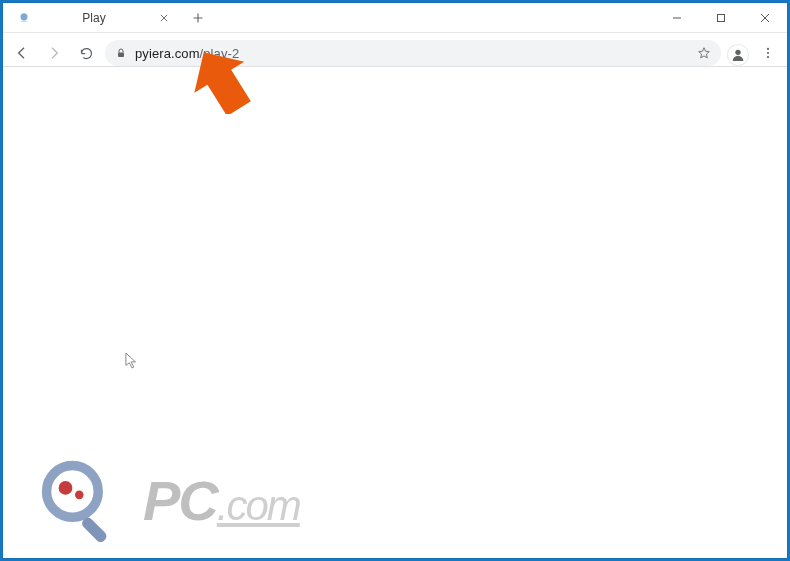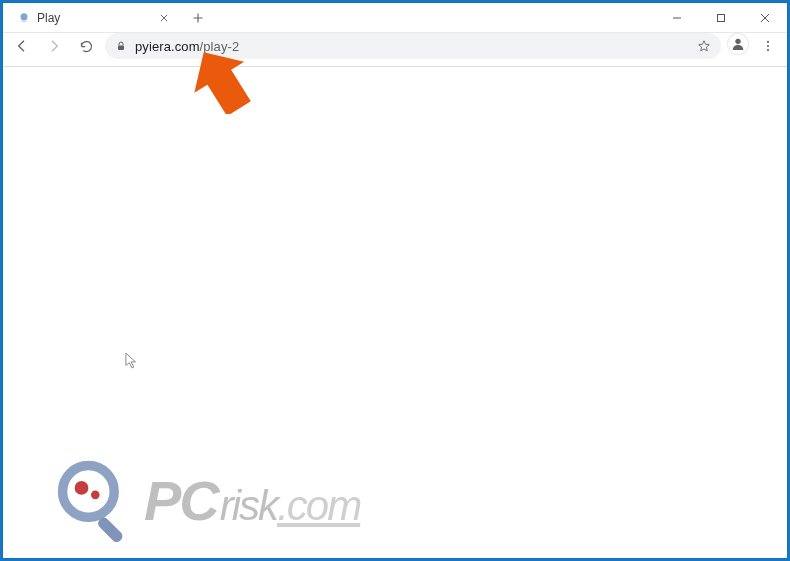--- a/index.html
+++ b/index.html
@@ -3,43 +3,43 @@
 <meta charset="utf-8">
 <style>
 * { margin: 0; padding: 0; box-sizing: border-box; font-family: "Segoe UI", Arial, sans-serif; }
 body { width: 790px; height: 561px; background: #1877c2; padding: 3px; position: relative; overflow: hidden; }
 .window { width: 100%; height: 100%; background: #fff; display: flex; flex-direction: column; box-shadow: 0 0 0 1px rgba(0,0,0,.05); }
 .titlebar { height: 30px; background: #fff; display: flex; align-items: stretch; border-bottom: 1px solid #e8e8e8; }
 .tab-strip { display: flex; align-items: flex-end; flex: 0 0 auto; padding-left: 6px; }
 .tab { display: flex; align-items: center; gap: 6px; width: 170px; height: 28px; padding: 0 8px; border-top-left-radius: 8px; border-top-right-radius: 8px; background: #fff; }
 .tab .favicon { width: 14px; height: 14px; display:flex; align-items:center; justify-content:center; }
 .tab .favicon svg { width:14px; height:14px; }
-.tab .title { font-size: 12px; color: #424242; flex: 1; overflow: hidden; white-space: nowrap; text-overflow: ellipsis; }
+.tab .title { font-size: 12px; color: #424242; flex: 1; overflow: hidden; white-space: nowrap; text-overflow: ellipsis; text-align: center; }
 .tab .close { width: 14px; height: 14px; display:flex; align-items:center; justify-content:center; color:#5f6367; cursor:pointer; }
 .new-tab { width: 26px; height: 26px; display:flex; align-items:center; justify-content:center; margin-left: 6px; color:#5f6367; cursor:pointer; align-self:center; }
 .title-flex { flex: 1; }
 .win-controls { display: flex; }
 .win-btn { width: 44px; display:flex; align-items:center; justify-content:center; color:#555; cursor:pointer; }
-.toolbar { height: 34px; background: #fff; display: flex; align-items: flex-start; gap: 6px; padding: 0 6px; border-bottom: 1px solid #dedfe0; }
+.toolbar { height: 34px; background: #fff; display: flex; align-items: flex-end; gap: 6px; padding: 0 6px; border-bottom: 1px solid #dedfe0; }
 .nav-btn { width: 26px; height: 26px; border-radius:50%; display:flex; align-items:center; justify-content:center; color:#5f6367; cursor:pointer; }
 .nav-btn.disabled { color:#b9bbbe; }
 .omnibox { flex: 1; height: 26px; background: #f1f3f4; border-radius: 13px; display:flex; align-items:center; gap:8px; padding: 0 10px; }
 .omnibox .lock { width:12px; height:12px; color:#5f6367; display:flex; }
 .omnibox .url { font-size: 13px; color: #202124; letter-spacing:.1px; }
 .omnibox .url .path { color:#5f6367; }
 .omnibox .spacer { flex:1; }
 .star { width:14px; height:14px; color:#5f6367; display:flex; }
 .avatar { width:22px; height:22px; border-radius:50%; display:flex; align-items:center; justify-content:center; color:#5f6367; background:#fff; border:1px solid rgba(0,0,0,.08); }
 .menu { width:26px; height:26px; display:flex; align-items:center; justify-content:center; color:#5f6367; cursor:pointer; }
 .viewport { flex:1; background:#fff; position:relative; }
 .arrow { position:absolute; left:192px; top:44px; width:70px; height:70px; pointer-events:none; }
 .arrow svg { width:100%; height:100%; }
 .cursor { position:absolute; left:122px; top:285px; width:14px; height:18px; pointer-events:none; }
 .cursor svg { width:100%; height:100%; }
-.watermark { position:absolute; left:54px; bottom:18px; display:flex; align-items:center; gap:4px; pointer-events:none; }
+.watermark { position:absolute; left:38px; bottom:18px; display:flex; align-items:center; gap:19px; pointer-events:none; }
 .mag-glass { width:86px; height:86px; position:relative; }
 .mag-glass svg { width:100%; height:100%; }
 .wm-text { font-size:56px; font-weight:700; font-style:italic; letter-spacing:-2px; color:#b3b3b3; font-family: Arial, sans-serif; display:flex; align-items:baseline; }
 .wm-text .pc { color:#bfbfbf; }
 .wm-text .risk { color:#bfbfbf; font-size:42px; font-weight:400; font-style:italic; margin-left:2px; }
 .wm-text .dotcom { color:#cfcfcf; font-size:42px; font-weight:400; font-style:italic;text-decoration:underline; }
 </style>
 </head>
 <body>
 
@@ -154,16 +154,15 @@
   <div class="mag-glass">
     <svg viewBox="0 0 100 100">
       <circle cx="40" cy="40" r="30" fill="none" stroke="#8ea2c4" stroke-width="11"></circle>
       <rect x="58" y="68" width="34" height="13" rx="6" fill="#7f94b8" transform="rotate(45 58 68)"></rect>
       <circle cx="32" cy="36" r="8" fill="#c63d3d"></circle>
       <circle cx="48" cy="44" r="5" fill="#c63d3d"></circle>
     </svg>
   </div>
   <div class="wm-text">
     <span class="pc">PC</span>
-      <span class="risk">risk</span>
       <span class="dotcom">.com</span>
   </div>
 </div>
 
 </body></html>

